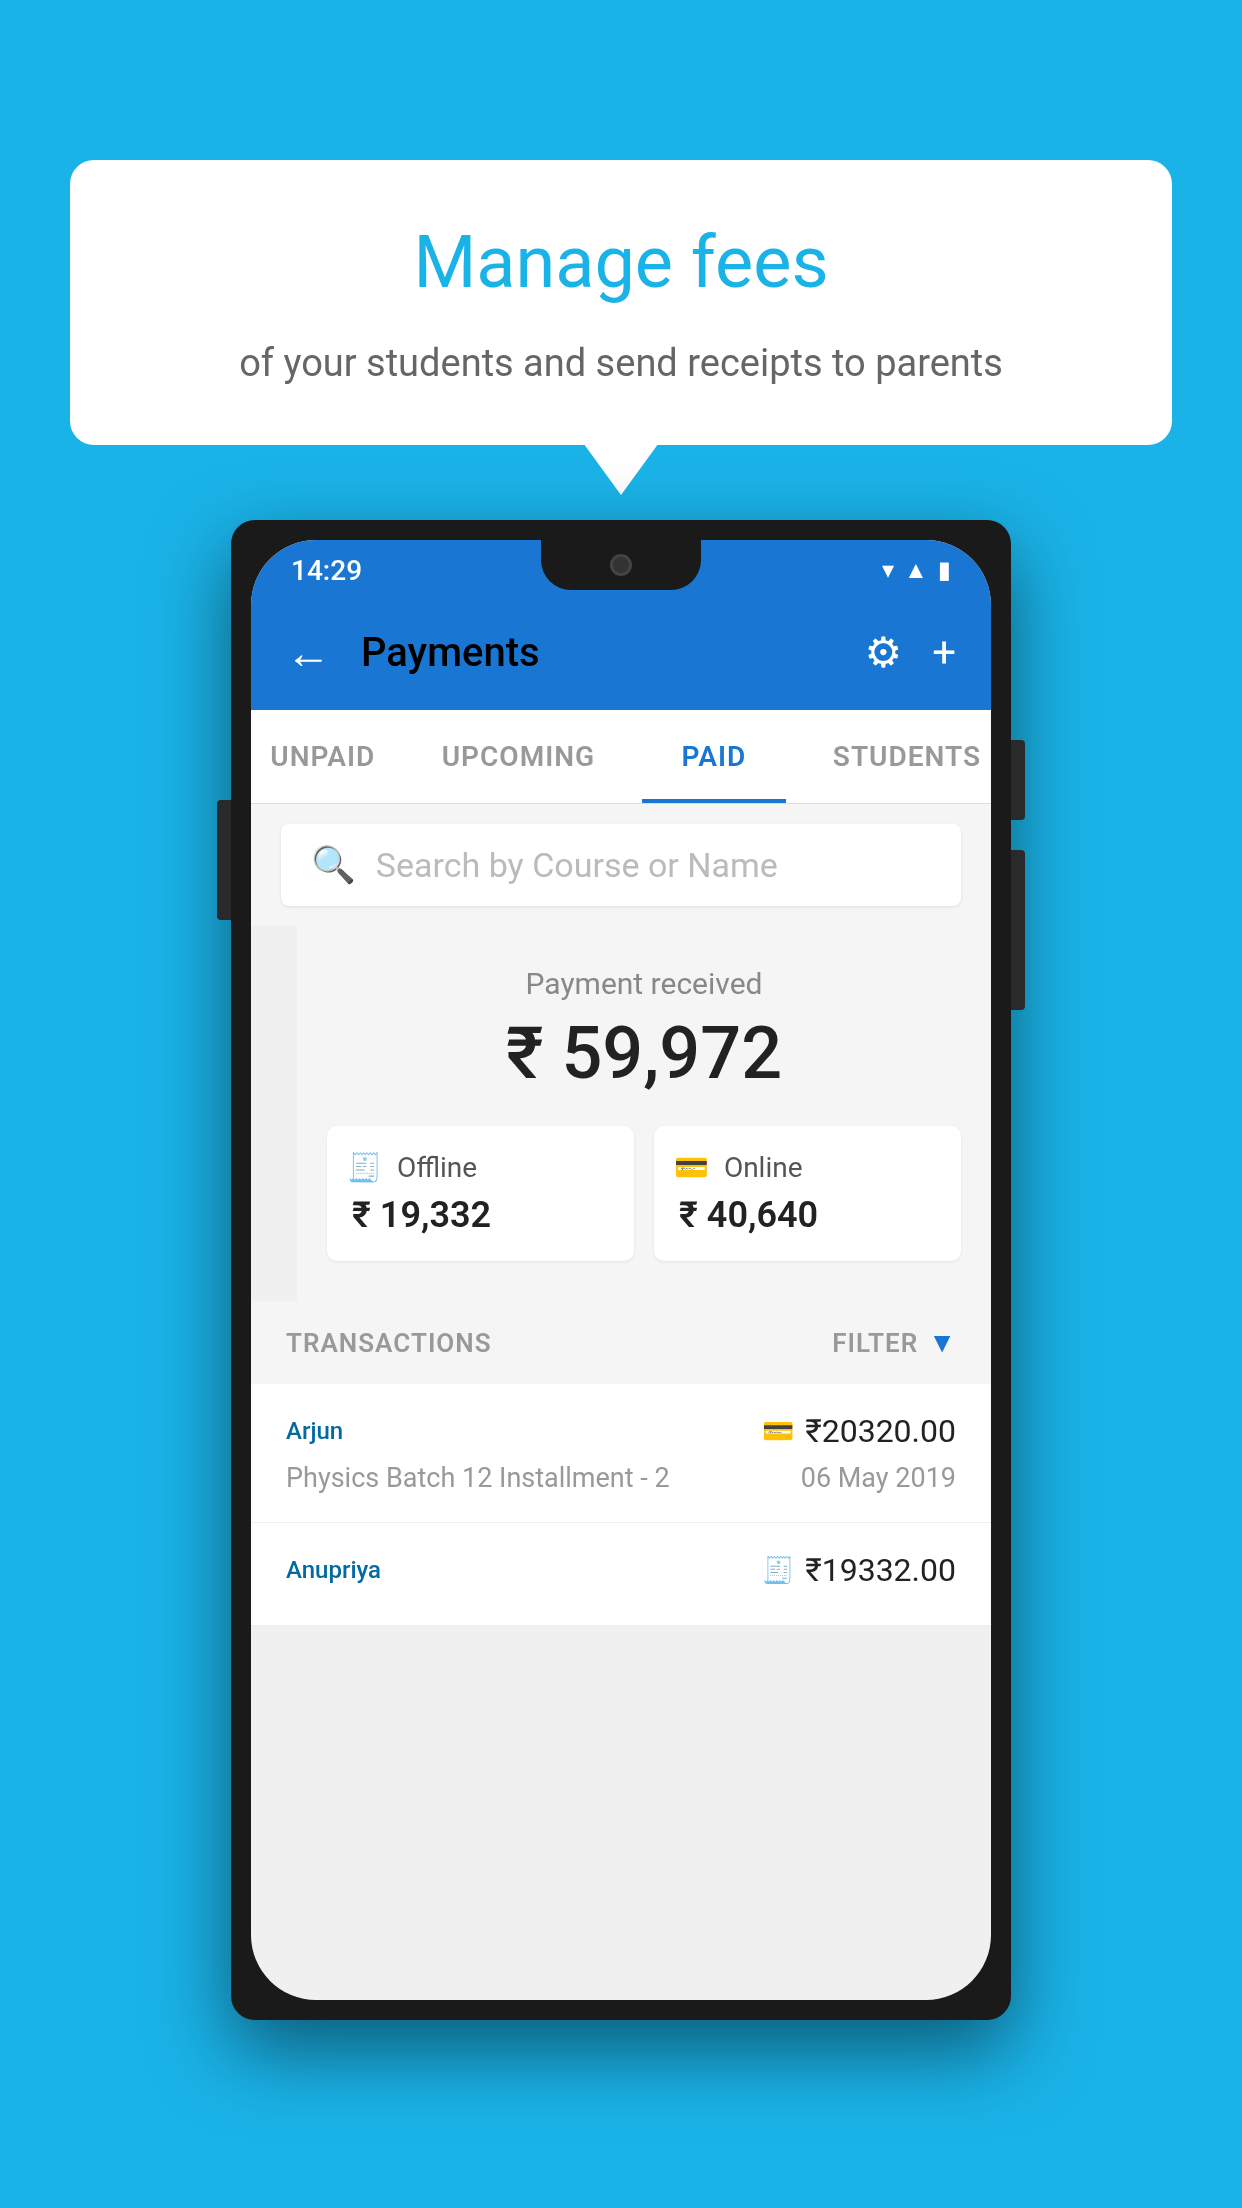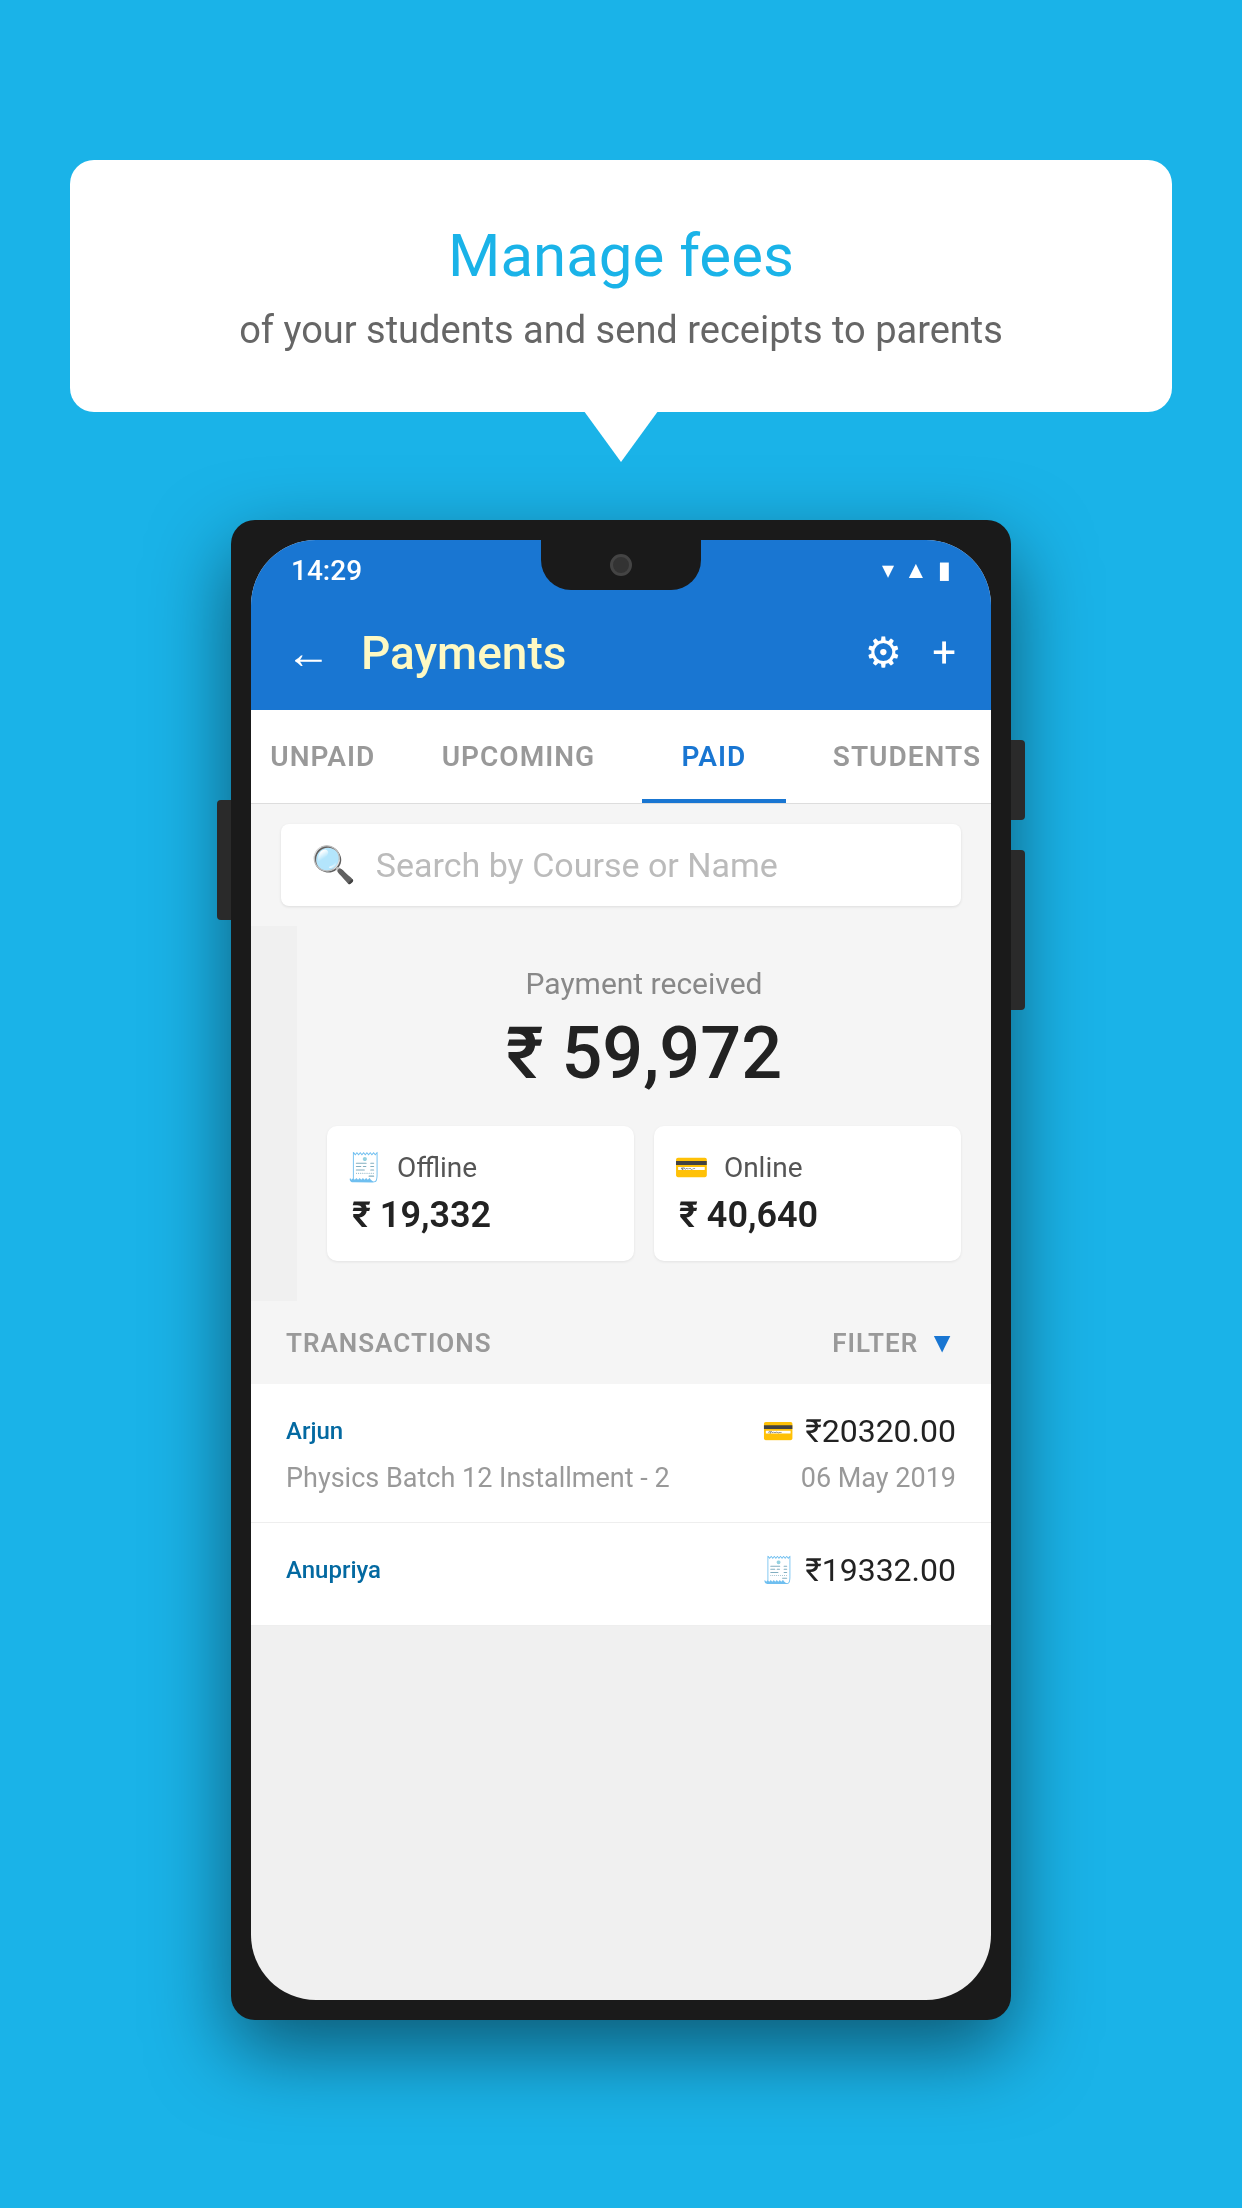--- a/index.html
+++ b/index.html
@@ -40,24 +40,24 @@
       left: 50%;
       transform: translateX(-50%);
       width: 0;
       height: 0;
       border-left: 40px solid transparent;
       border-right: 40px solid transparent;
       border-top: 55px solid white;
     }
 
     .bubble-title {
-      font-size: 60px;
+      font-size: 72px;
       color: #1ab3e8;
       font-weight: 400;
-      margin-bottom: 17px;
+      margin-bottom: 36px;
     }
 
     .bubble-subtitle {
       font-size: 38px;
       color: #666;
       font-weight: 400;
     }
 
     
     .phone-container {
@@ -145,22 +145,22 @@
       gap: 30px;
     }
 
     .back-arrow {
       color: white;
       font-size: 45px;
       line-height: 1;
     }
 
     .app-bar-title {
-      color: #fef9c3;
-      font-size: 46px;
+      color: #000000;
+      font-size: 40px;
       font-weight: 500;
       flex: 1;
     }
 
     .app-bar-icons {
       display: flex;
       align-items: center;
       gap: 30px;
     }
 

